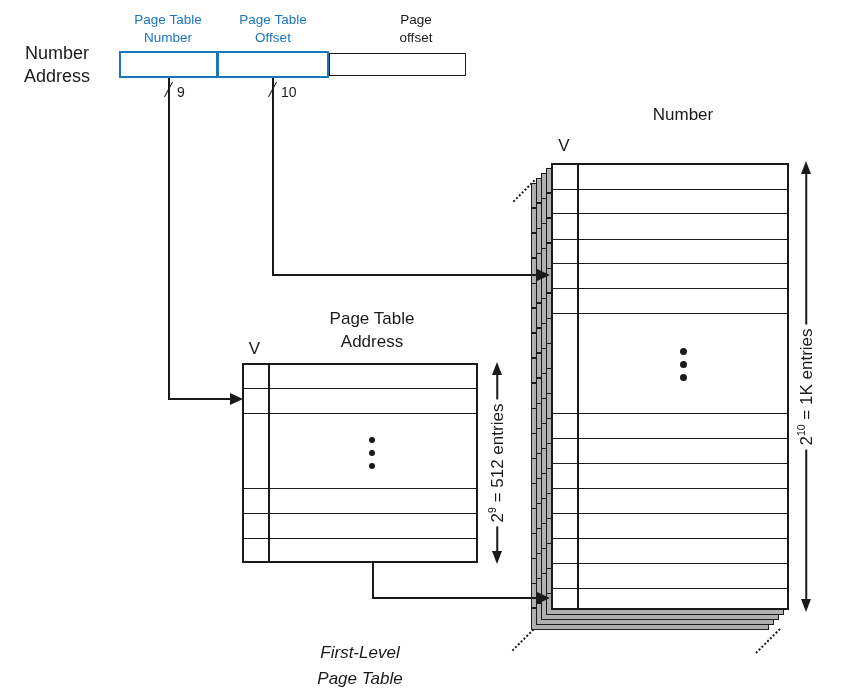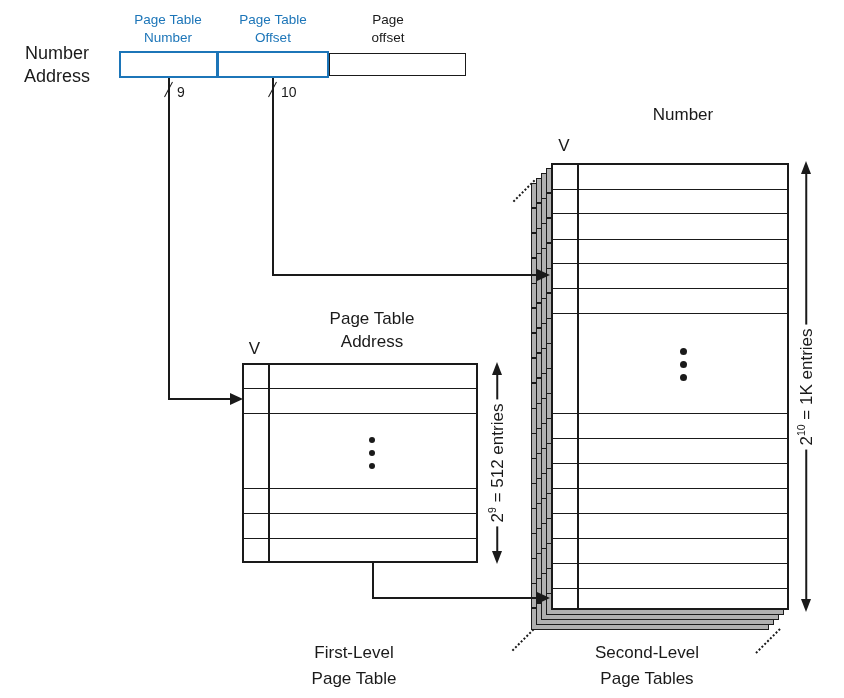--- a/index.html
+++ b/index.html
@@ -61,21 +61,21 @@
   </div>
 
   <div class="abs flabel blue ctr" style="left:118px;top:11px;width:100px;">
     <div>Page Table</div>
     <div>Number</div>
   </div>
   <div class="abs flabel blue ctr" style="left:223px;top:11px;width:100px;">
     <div>Page Table</div>
     <div>Offset</div>
   </div>
-  <div class="abs flabel ctr" style="left:338px;top:11px;width:100px;text-align:center;">
+  <div class="abs flabel ctr" style="left:366px;top:11px;width:100px;text-align:center;">
     <div>Page</div>
     <div>offset</div>
   </div>
 
   <div class="abs va-blue-box" style="left:119px;top:51px;width:210px;height:27px;"></div>
   <div class="abs va-divider" style="left:216px;top:51px;width:2.5px;height:27px;"></div>
   <div class="abs va-black-box" style="left:329px;top:53px;width:137px;height:23px;"></div>
 
   <div class="abs line" style="left:168px;top:78px;width:1.8px;height:321px;"></div>
   <div class="abs line" style="left:168px;top:398px;width:63px;height:1.8px;"></div>
@@ -157,22 +157,18 @@
   <div class="abs dotted" style="left:508px;top:639px;width:30px;transform:rotate(-45deg);"></div>
   <div class="abs dotted" style="left:751px;top:640px;width:34px;transform:rotate(-45deg);"></div>
 
   <div class="abs varrow" style="left:799px;top:161px;width:14px;height:451px;">
     <div class="shaft"></div>
     <div class="arr-up"></div>
     <div class="arr-down"></div>
     <div class="rot-label"><span>2</span><sup>10</sup><span> = 1K entries</span></div>
   </div>
 
-  <div class="abs caption ctr" style="left:269px;top:640px;width:170px;">
+  <div class="abs caption ctr" style="left:275px;top:640px;width:170px;font-style:italic;">
     <div>First-Level</div>
     <div>Page Table</div>
-  </div>
-  <div class="abs caption ctr" style="left:562px;top:640px;width:170px;">
-    <div>Second-Level</div>
-    <div>Page Tables</div>
   </div>
 
 </div>
 
 </body></html>

